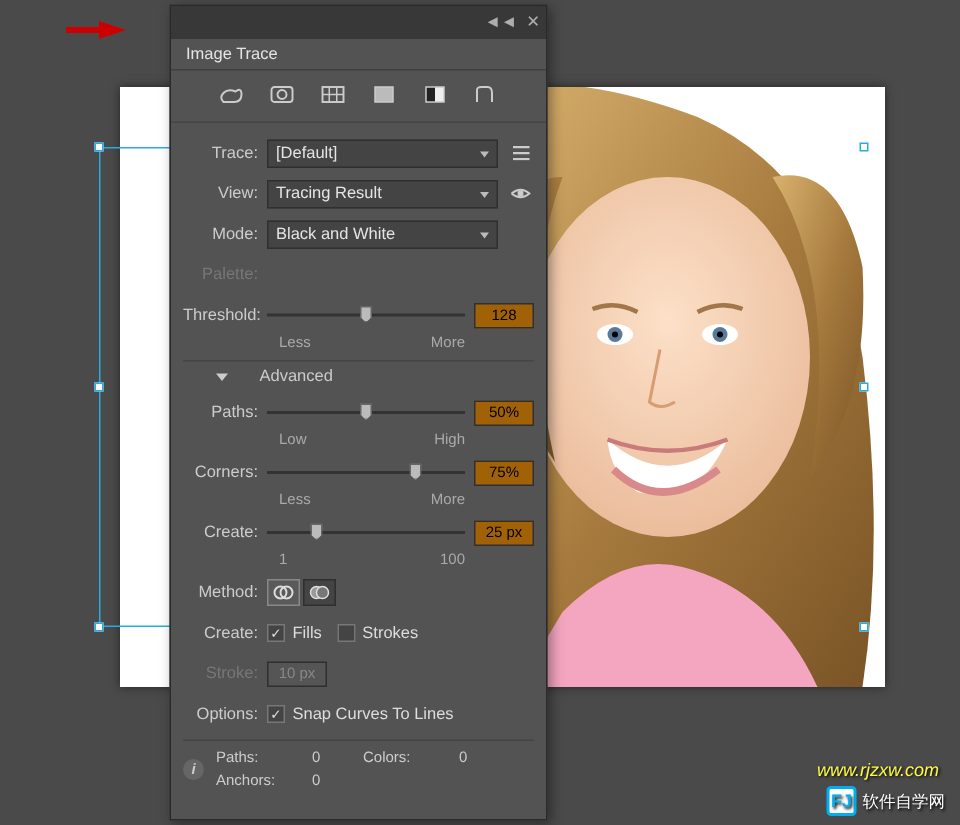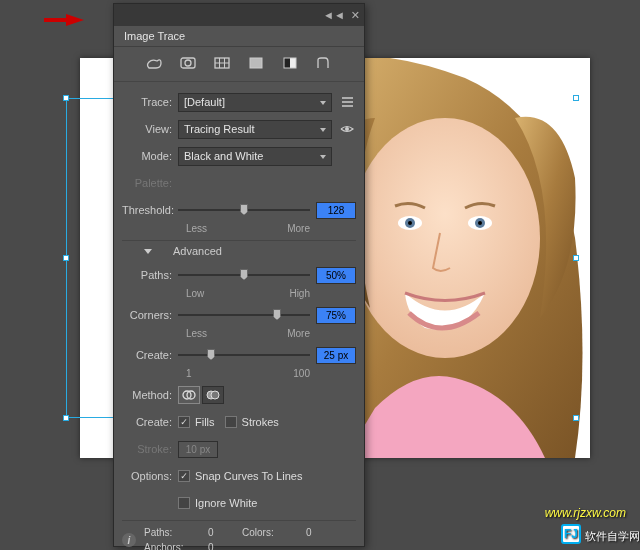--- a/index.html
+++ b/index.html
@@ -23,36 +23,36 @@
 .iconrow .ic{width:20px;height:16px;display:flex;align-items:center;justify-content:center;color:#ccc;cursor:pointer}
 .iconrow svg,.mbtn svg{display:block}
 .body{padding:6px 8px 0 8px}
 .row{display:flex;align-items:center;margin-bottom:7px;min-height:20px}
 .lbl{width:56px;text-align:right;padding-right:6px;color:#ccc;font-size:11px}
 .lbl.dis{color:#777}
 .sel-box{flex:1;height:19px;background:#444;border:1px solid #2f2f2f;display:flex;align-items:center;padding:0 5px;color:#e4e4e4;position:relative;cursor:pointer}
 .sel-box.dis{color:#777}
 .sel-box::after{content:"";position:absolute;right:5px;top:7px;width:0;height:0;border-left:3px solid transparent;border-right:3px solid transparent;border-top:4px solid #bbb}
 .rbtn{width:18px;height:18px;margin-left:6px;display:flex;align-items:center;justify-content:center;cursor:pointer;color:#ccc}
-.num{width:40px;height:17px;background:#3b82f6;color:#000;text-align:center;border:1px solid #2f2f2f;margin-left:6px;font-size:10px;line-height:15px}
+.num{width:40px;height:17px;background:#a16207;color:#000;text-align:center;border:1px solid #2f2f2f;margin-left:6px;font-size:10px;line-height:15px}
 .slider{flex:1;height:14px;position:relative;display:flex;align-items:center}
 .track{height:2px;background:#333;flex:1;position:relative}
 .thumb{position:absolute;width:8px;height:11px;background:#bbb;top:-5px;transform:translateX(-50%);border:1px solid #666;clip-path:polygon(0 0,100% 0,100% 65%,50% 100%,0 65%)}
 .slabels{display:flex;justify-content:space-between;font-size:10px;color:#aaa;padding:0 46px 0 64px;margin-top:-4px;margin-bottom:6px}
 .hr{height:1px;background:#454545;margin:4px 0}
 .advhdr{display:flex;align-items:center;gap:21px;margin:4px 0 8px 22px;cursor:pointer}
 .advhdr .tri{width:0;height:0;border-left:4px solid transparent;border-right:4px solid transparent;border-top:5px solid #ccc}
 .mbtns{display:flex;gap:2px}
 .mbtn{width:22px;height:18px;background:#444;border:1px solid #2f2f2f;display:flex;align-items:center;justify-content:center;cursor:pointer}
 .mbtn.active{background:#5a5a5a;border-color:#888}
 .chk{width:12px;height:12px;background:#444;border:1px solid #777;display:inline-flex;align-items:center;justify-content:center;margin-right:5px;cursor:pointer;font-size:9px;color:#ddd}
 .chkrow{display:flex;align-items:center;font-size:11px;color:#ddd}
 .info{display:grid;grid-template-columns:18px 60px 30px 60px 30px;font-size:10px;color:#ccc;gap:4px 4px;align-items:center;margin:6px 0}
 .info .i{width:14px;height:14px;border-radius:50%;background:#666;display:flex;align-items:center;justify-content:center;font-style:italic;font-weight:bold;grid-row:span 2}
-.logo{position:absolute;bottom:6px;right:0;display:flex;align-items:flex-end;gap:4px;color:#fff;text-shadow:1px 1px 2px #000}
+.logo{position:absolute;bottom:6px;right:10px;display:flex;align-items:center;gap:4px;color:#fff;text-shadow:1px 1px 2px #000}
 .logo .box{width:20px;height:20px;background:#fff;border:2px solid #00aef0;border-radius:3px;display:flex;align-items:center;justify-content:center;color:#00aef0;font-weight:bold;font-size:12px}
 .url{position:absolute;bottom:30px;right:14px;color:#fffa45;font-size:12px;font-style:italic;text-shadow:1px 1px 2px #000}
 </style>
 </head>
 <body>
 
 <div class="artboard">
   <div class="face">
     <svg viewBox="0 0 265 400">
       <defs>
@@ -275,27 +275,20 @@
       <span class="num" style="margin-left:0;color:#888;background:#555">10 px</span>
     </div>
 
     <div class="row">
       <span class="lbl">Options:</span>
       <span class="chkrow">
           <span class="chk">✓</span>
           <span>Snap Curves To Lines</span>
         </span>
     </div>
-    <div class="row">
-      <span class="lbl"></span>
-      <span class="chkrow">
-          <span class="chk"></span>
-          <span>Ignore White</span>
-        </span>
-    </div>
 
     <div class="hr"></div>
     <div class="info">
       <span class="i">i</span>
       <span>Paths:</span>
         <span>0</span>
       <span>Colors:</span>
         <span>0</span>
       <span>Anchors:</span>
         <span>0</span>

